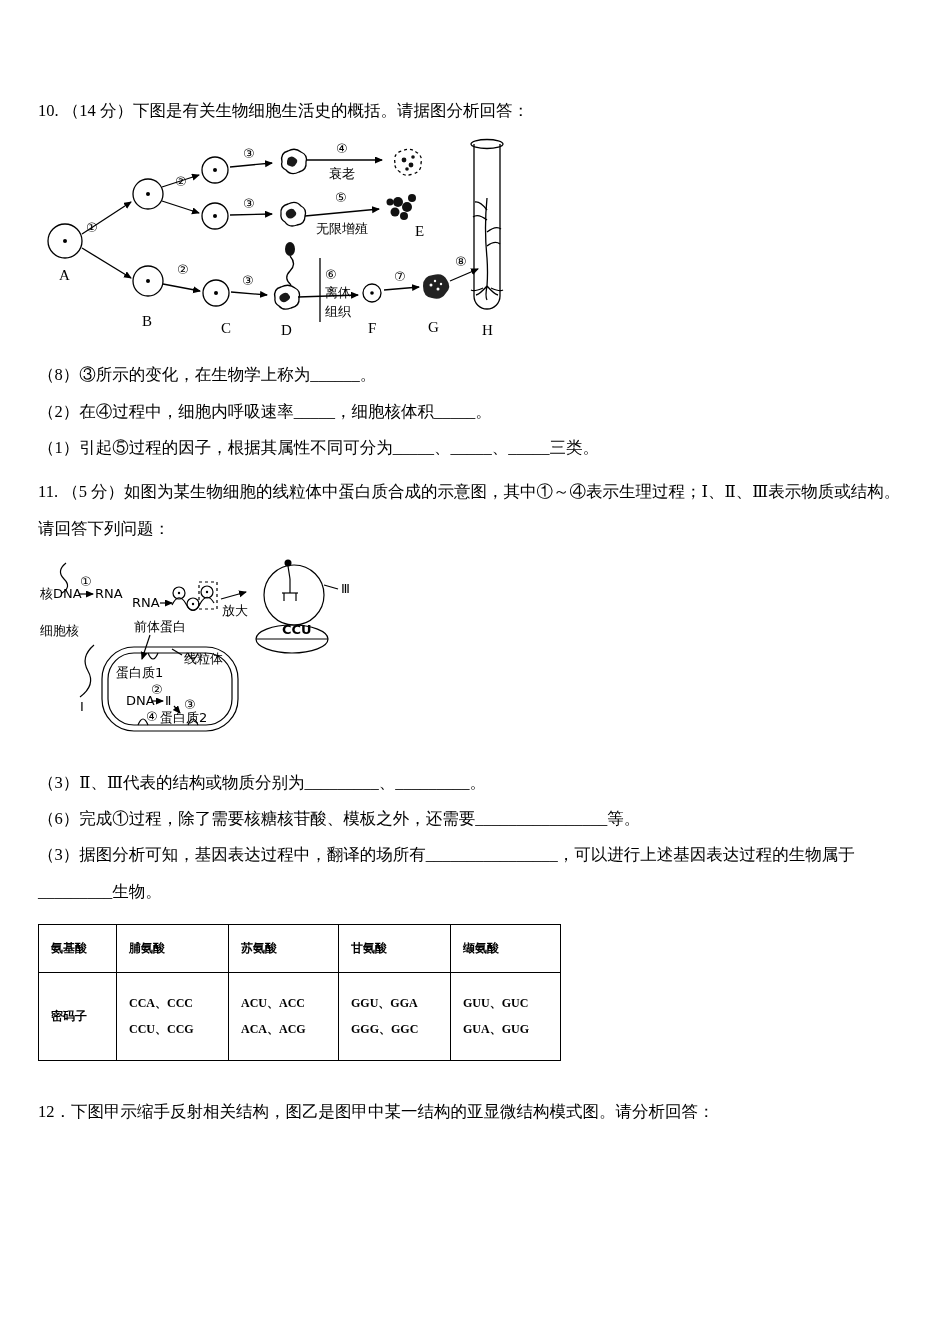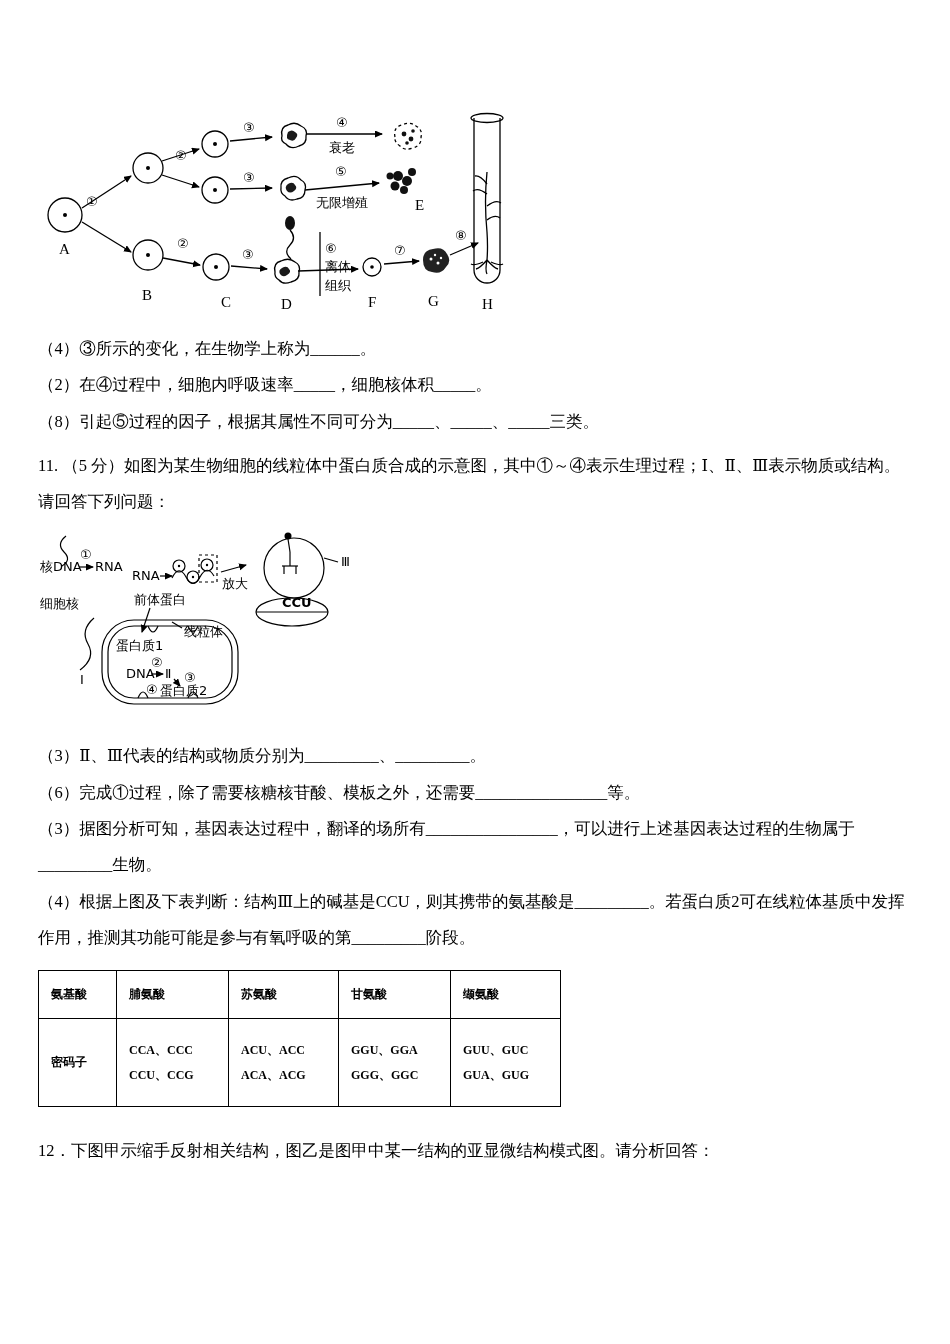--- a/index.html
+++ b/index.html
@@ -16,27 +16,28 @@
   .gap-s { height:8px; }
   svg { display:block; }
   svg text { font-family:"DejaVu Sans","Liberation Sans",sans-serif; font-size:13px; fill:#000; }
   svg text.letter { font-family:"Liberation Serif",serif; font-size:15px; }
   svg text.cjk { font-size:13px; }
   .codon-table { border-collapse:collapse; margin-top:14px; font-weight:bold; }
   .codon-table td { border:1.4px solid #000; padding:6px 12px; font-size:12px; vertical-align:middle; }
   .codon-table tr.hdr td { height:48px; }
   .codon-table tr.bdy td { height:88px; }
   .codon-table .codon-line { line-height:2.1; }
-  .q12 { margin-top:26px; }
+  .q12 { margin-top:33px; }
 </style>
 </head>
 <body>
 
 <div class="page">
 
+  <p class="q-head">10. （14 分）下图是有关生物细胞生活史的概括。请据图分析回答：</p>
 
   <div class="fig">
     <svg width="520" height="215" viewBox="0 0 520 215">
       <defs>
         <marker id="ah" markerWidth="9" markerHeight="8" refX="7" refY="3.5" orient="auto" markerUnits="userSpaceOnUse">
           <path d="M0,0 L8,3.5 L0,7 Z" fill="#000"></path>
         </marker>
       </defs>
       <g stroke="#000" fill="none" stroke-width="1.3">
         <g>
@@ -148,23 +149,23 @@
         <text class="letter" x="183" y="197">C</text>
         <text class="letter" x="243" y="199">D</text>
         <text class="letter" x="377" y="100">E</text>
         <text class="letter" x="330" y="197">F</text>
         <text class="letter" x="390" y="196">G</text>
         <text class="letter" x="444" y="199">H</text>
       </g>
     </svg>
   </div>
 
-  <p class="q-sub">（4）③所示的变化，在生物学上称为______。</p>
+  <p class="q-sub">（8）③所示的变化，在生物学上称为______。</p>
   <p class="q-sub">（2）在④过程中，细胞内呼吸速率_____，细胞核体积_____。</p>
-  <p class="q-sub">（8）引起⑤过程的因子，根据其属性不同可分为_____、_____、_____三类。</p>
+  <p class="q-sub">（1）引起⑤过程的因子，根据其属性不同可分为_____、_____、_____三类。</p>
 
   <div class="gap-s"></div>
 
   <p class="q-sub">11. （5 分）如图为某生物细胞的线粒体中蛋白质合成的示意图，其中①～④表示生理过程；Ⅰ、Ⅱ、Ⅲ表示物质或结构。请回答下列问题：</p>
 
   <div class="fig">
     <svg width="335" height="200" viewBox="0 0 335 200">
       <defs>
         <marker id="ah2" markerWidth="9" markerHeight="8" refX="7" refY="3.5" orient="auto" markerUnits="userSpaceOnUse">
           <path d="M0,0 L8,3.5 L0,7 Z" fill="#000"></path>
@@ -227,21 +228,20 @@
         <text x="108" y="162">④</text>
         <text x="122" y="163">蛋白质2</text>
         <text x="42" y="152">Ⅰ</text>
       </g>
     </svg>
   </div>
 
   <p class="q-sub">（3）Ⅱ、Ⅲ代表的结构或物质分别为_________、_________。</p>
   <p class="q-sub">（6）完成①过程，除了需要核糖核苷酸、模板之外，还需要________________等。</p>
   <p class="q-sub">（3）据图分析可知，基因表达过程中，翻译的场所有________________，可以进行上述基因表达过程的生物属于_________生物。</p>
-  <p class="q-sub">（4）根据上图及下表判断：结构Ⅲ上的碱基是CCU，则其携带的氨基酸是_________。若蛋白质2可在线粒体基质中发挥作用，推测其功能可能是参与有氧呼吸的第_________阶段。</p>
 
   <table class="codon-table">
     <colgroup>
       <col style="width:78px">
         <col style="width:112px">
         <col style="width:110px">
         <col style="width:112px">
         <col style="width:110px">
     </colgroup>
     <tbody>

